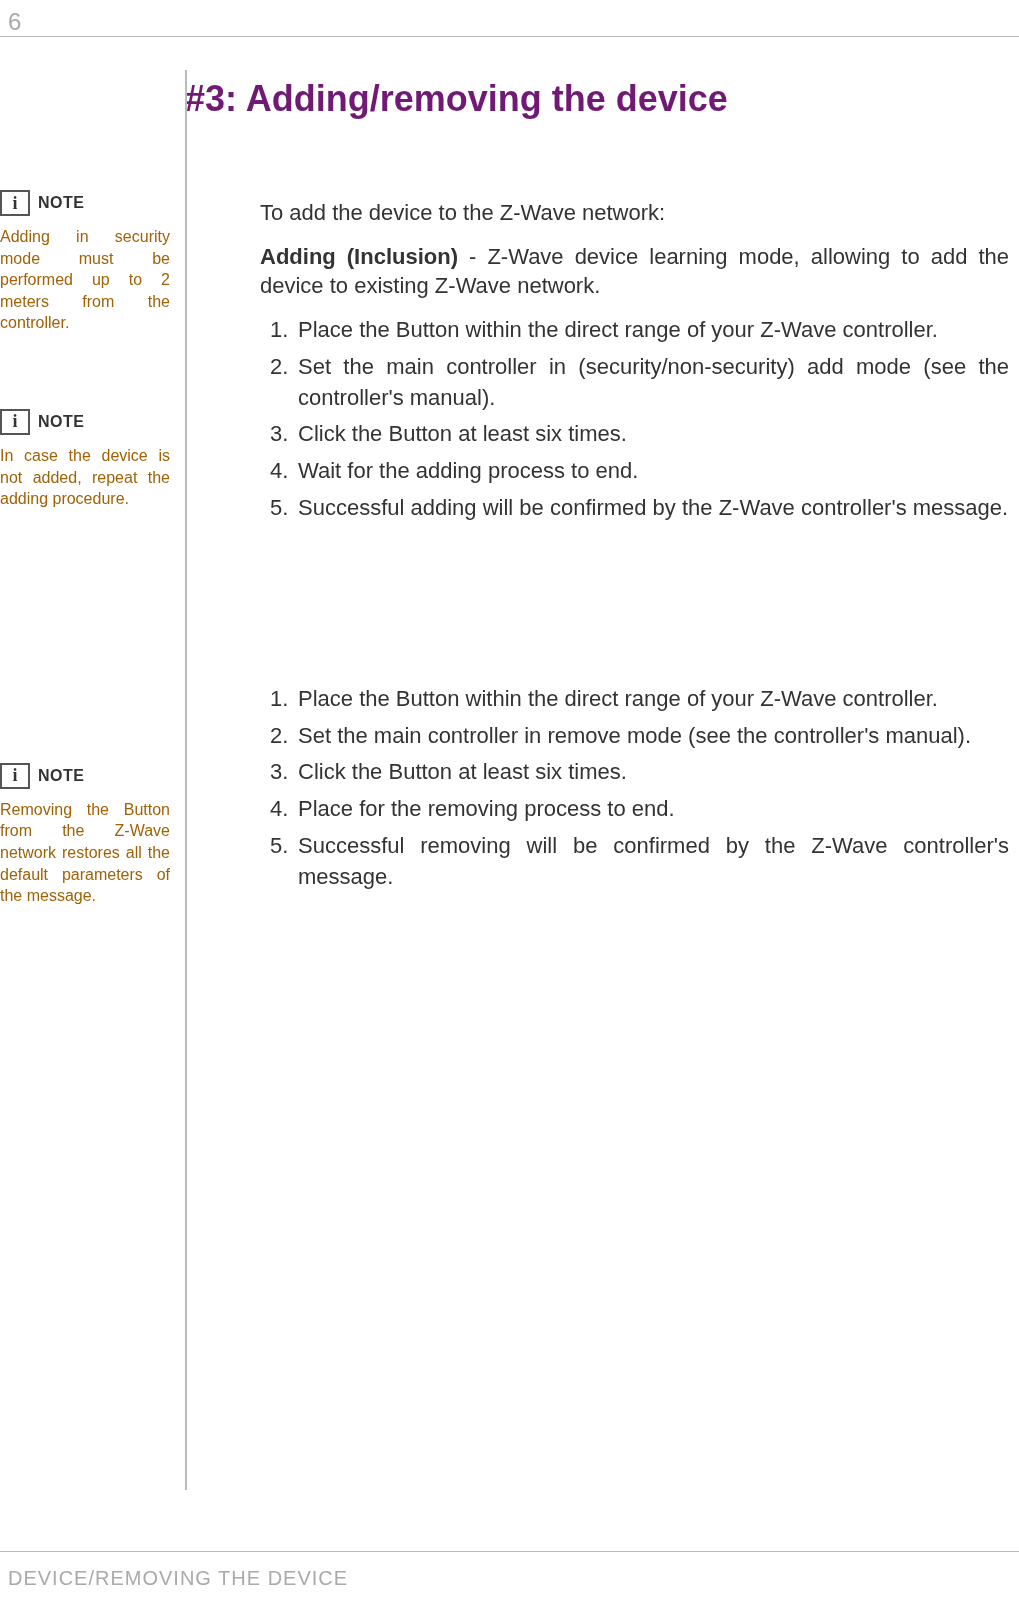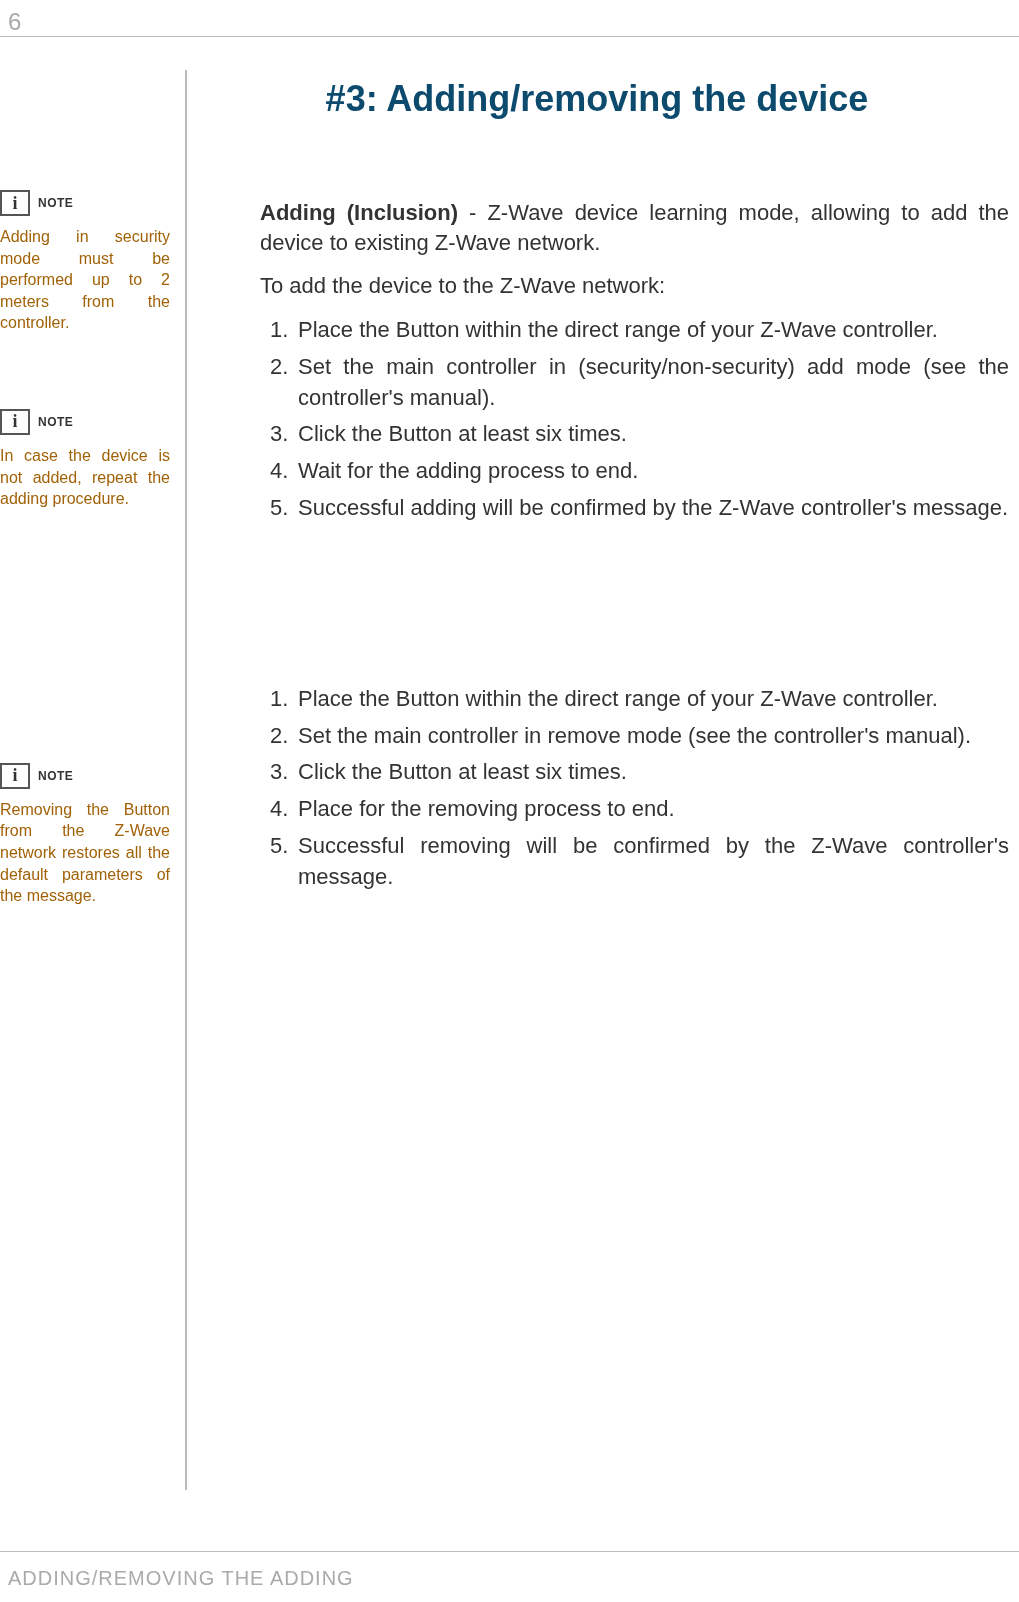--- a/index.html
+++ b/index.html
@@ -1,26 +1,26 @@
 <!DOCTYPE html>
 <html><head>
 <meta charset="utf-8">
 <style>
   * { box-sizing: border-box; margin: 0; padding: 0; }
   html, body { width: 1019px; height: 1602px; background: #ffffff; font-family: "Segoe UI", Arial, sans-serif; color: #444; }
   .page { position: relative; width: 1019px; height: 1602px; }
   .page-num { position: absolute; top: 8px; left: 8px; font-size: 24px; color: #aaa; font-weight: 300; }
   .top-rule { position: absolute; top: 36px; left: 0; width: 100%; height: 1px; background: #bbb; }
-  .title { position: absolute; top: 78px; left: 185px; right: 10px; font-size: 36px; color: #0c4a6e; font-weight: 700; text-align: center; }
+  .title { position: absolute; top: 78px; left: 185px; right: 10px; font-size: 36px; color: #701a75; font-weight: 700; text-align: left; }
   .vrule { position: absolute; top: 70px; left: 185px; width: 2px; height: 1420px; background: #bbb; }
   .sidebar { position: absolute; left: 0; width: 170px; top: 190px; }
   .note-box { margin-bottom: 35px; }
   .note-head { display: flex; align-items: center; gap: 8px; margin-bottom: 10px; }
   .note-icon { width: 30px; height: 26px; border: 2px solid #555; display: flex; align-items: center; justify-content: center; font-family: Georgia, serif; font-weight: 700; font-size: 18px; color: #333; }
-  .note-label { font-size: 12px; font-weight: 700; color: #333; letter-spacing: .5px; }
+  .note-label { font-size: 16px; font-weight: 700; color: #333; letter-spacing: .5px; }
   .note-text { font-size: 16px; color: #a16207; text-align: justify; line-height: 1.35; }
   .gap1 { height: 40px; }
   .gap2 { height: 218px; }
   .main { position: absolute; left: 260px; right: 10px; top: 198px; }
   .para { font-size: 22px; color: #333; line-height: 1.35; margin-bottom: 14px; text-align: justify; }
   .para strong { font-weight: 700; }
   ol.steps { margin-left: 10px; margin-bottom: 30px; }
   ol.steps li { font-size: 22px; color: #333; line-height: 1.4; margin-bottom: 6px; padding-left: 28px; position: relative; list-style: none; text-align: justify; }
   ol.steps li .num { position: absolute; left: 0; top: 0; }
   .spacer { height: 130px; }
@@ -56,38 +56,38 @@
     <div class="note-box">
       <div class="note-head">
         <div class="note-icon">i</div>
         <div class="note-label">NOTE</div>
       </div>
       <div class="note-text">Removing the Button from the Z-Wave network restores all the default parameters of the message.</div>
     </div>
   </div>
 
   <div class="main">
+    <p class="para">To add the device to the Z-Wave network:</p>
     <p class="para">
       <strong>Adding (Inclusion)</strong><span> - Z-Wave device learning mode, allowing to add the device to existing Z-Wave network.</span>
     </p>
-    <p class="para">To add the device to the Z-Wave network:</p>
     <ol class="steps">
       <li><span class="num">1.</span><span>Place the Button within the direct range of your Z-Wave controller.</span></li>
       <li><span class="num">2.</span><span>Set the main controller in (security/non-security) add mode (see the controller's manual).</span></li>
       <li><span class="num">3.</span><span>Click the Button at least six times.</span></li>
       <li><span class="num">4.</span><span>Wait for the adding process to end.</span></li>
       <li><span class="num">5.</span><span>Successful adding will be confirmed by the Z-Wave controller's message.</span></li>
     </ol>
 
     <div class="spacer"></div>
 
     <ol class="steps">
       <li><span class="num">1.</span><span>Place the Button within the direct range of your Z-Wave controller.</span></li>
       <li><span class="num">2.</span><span>Set the main controller in remove mode (see the controller's manual).</span></li>
       <li><span class="num">3.</span><span>Click the Button at least six times.</span></li>
       <li><span class="num">4.</span><span>Place for the removing process to end.</span></li>
       <li><span class="num">5.</span><span>Successful removing will be confirmed by the Z-Wave controller's message.</span></li>
     </ol>
   </div>
 
   <div class="bot-rule"></div>
-  <div class="footer">ADDING/REMOVING THE ADDING</div>
+  <div class="footer">DEVICE/REMOVING THE DEVICE</div>
 </div>
 
 </body></html>

